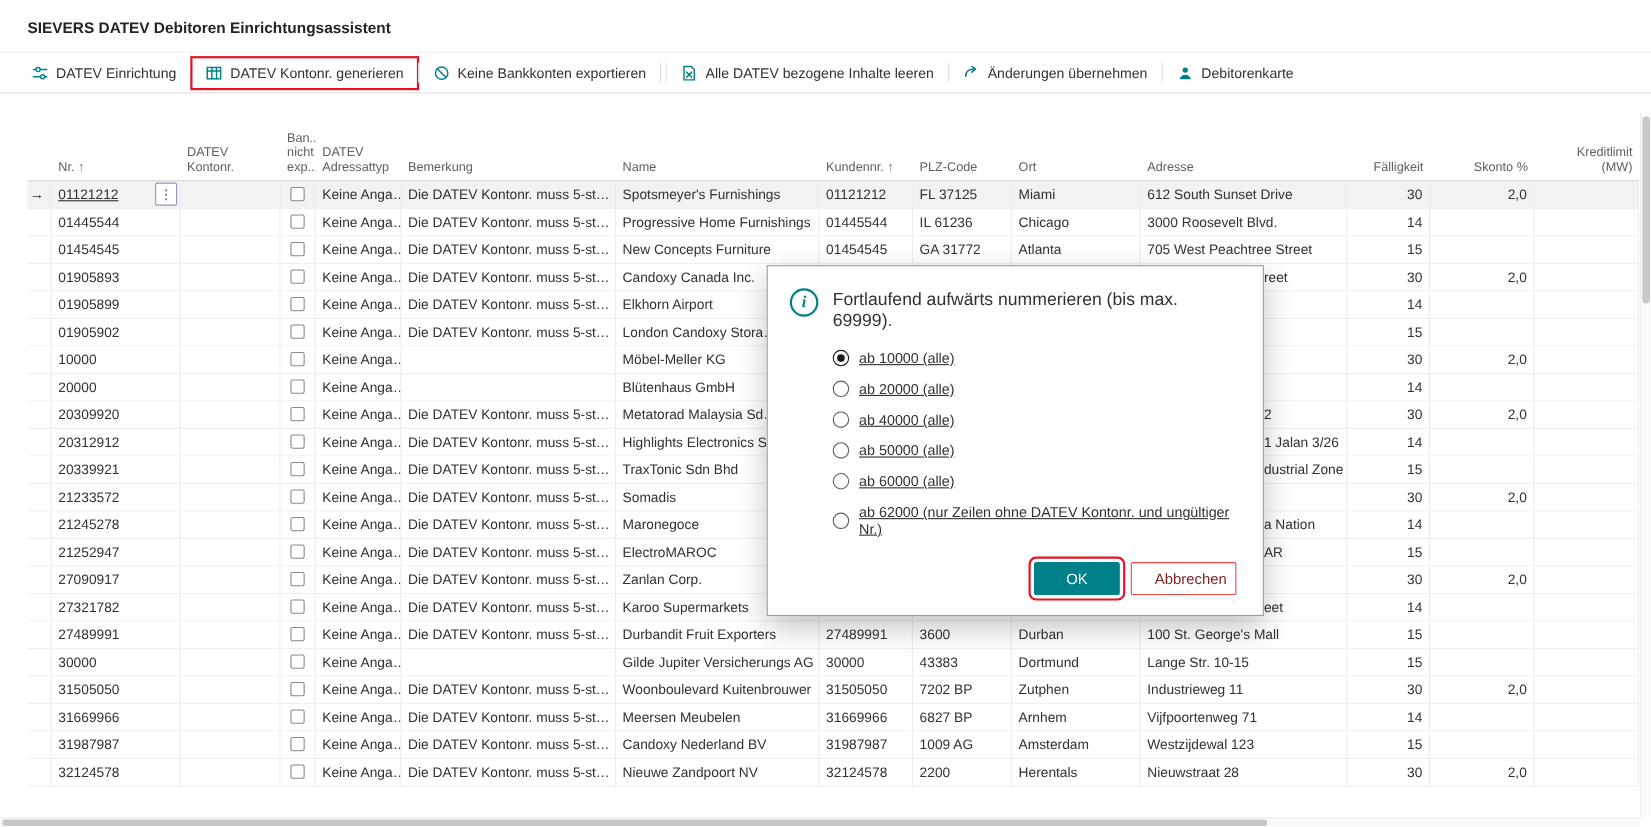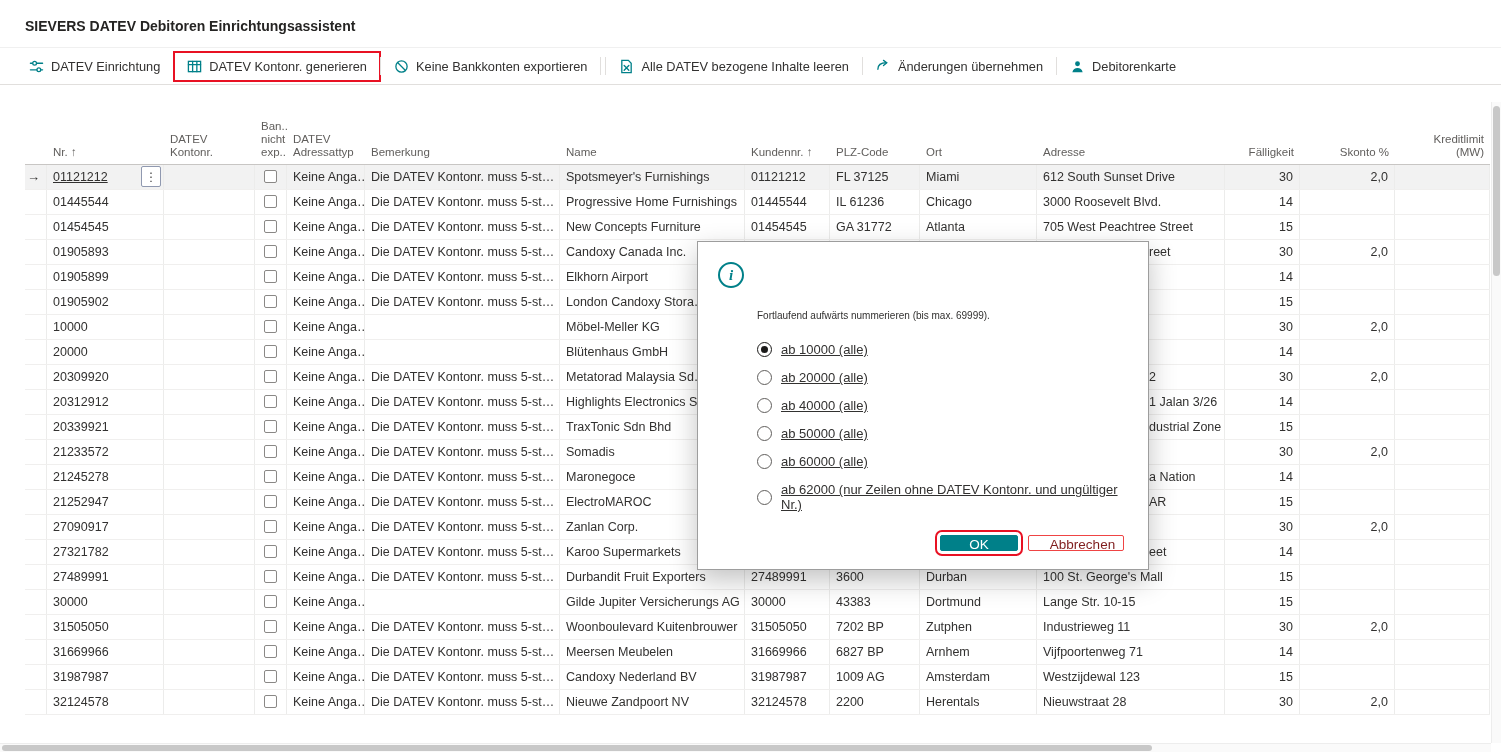--- a/index.html
+++ b/index.html
@@ -75,34 +75,34 @@
     box-shadow:0 10px 26px rgba(0,0,0,.24);
     padding:20px 24px 18px 20px;
   }
   .dlg-head { display:flex; gap:13px; align-items:flex-start; }
   .info-icon {
     width:26px; height:26px; border:2px solid var(--accent); border-radius:50%;
     color:var(--accent); font-size:15px; font-style:italic; font-weight:700;
     display:flex; align-items:center; justify-content:center; flex:0 0 auto;
     font-family:"Liberation Serif", serif;
   }
-  .dlg-msg { font-size:10px; line-height:19px; padding-top:1px;margin-top:43px; }
+  .dlg-msg { font-size:16px; line-height:19px; padding-top:1px; }
   .radio-list { margin:17px 0 0 39px; display:flex; flex-direction:column; gap:13px;text-decoration:underline; }
   .radio { display:flex; align-items:center; gap:9px; font-size:13px; cursor:pointer; }
   .radio-circle {
     width:15px; height:15px; border:1px solid #605e5c; border-radius:50%;
     position:relative; flex:0 0 auto; background:#fff;
   }
   .radio.selected .radio-circle { border-color:#1b1a19; }
   .radio.selected .radio-circle::after {
     content:""; position:absolute; left:3px; top:3px; width:7px; height:7px;
     border-radius:50%; background:#1b1a19;
   }
   .dlg-buttons { display:flex; justify-content:flex-end; gap:10px; margin-top:23px; }
-  .btn { height:16px; font-size:13.5px; font-family:inherit; cursor:pointer; border-radius:2px; }
+  .btn { height:30px; font-size:13.5px; font-family:inherit; cursor:pointer; border-radius:2px; }
   .btn-ok {
     min-width:78px; background:var(--accent); color:#fff; border:1px solid var(--accent);
     outline:2px solid var(--annotation); outline-offset:3px; font-weight:400;
   }
   .btn-cancel { min-width:96px; background:#fff; color:#7f1d1d; border:1px solid #ef4444;padding-left:19px; }
 
   
   .vscroll { position:absolute; right:0; top:102px; bottom:9px; width:10px; background:#fafafa; border-left:1px solid #ededed; }
   .vthumb { position:absolute; top:4px; left:1px; width:7px; height:170px; background:#c8c8c8; border-radius:4px; }
   .hscroll { position:absolute; left:0; bottom:0; height:9px; width:1491px; background:#fafafa; border-top:1px solid #ededed; }

